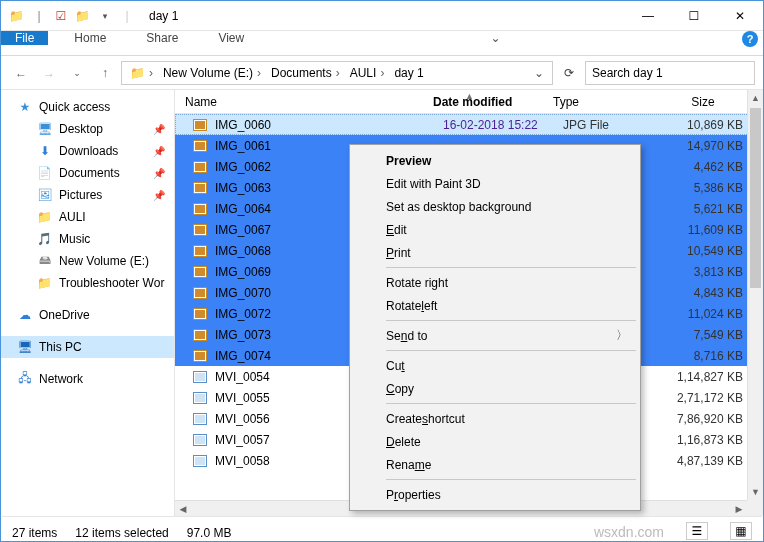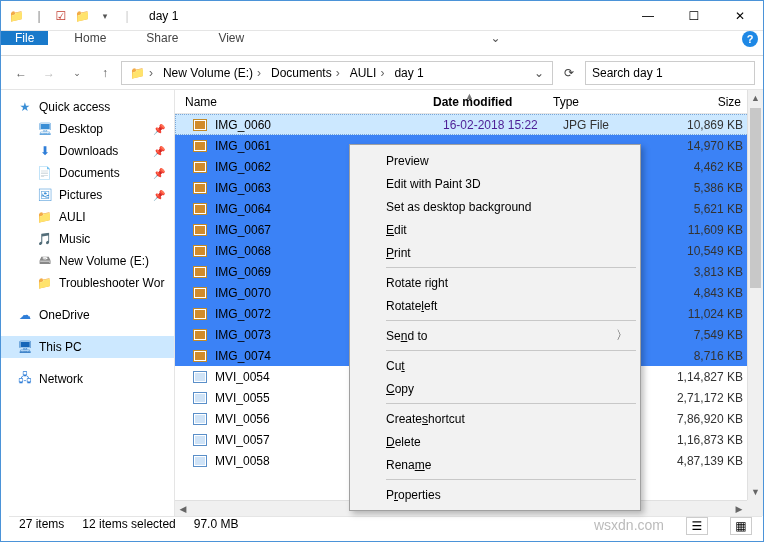--- a/index.html
+++ b/index.html
@@ -31,47 +31,47 @@
 .tree-item.indent{padding-left:36px;}
 .tree-item .ico{width:16px;height:16px;display:flex;align-items:center;justify-content:center;}
 .tree-item .pin{margin-left:auto;margin-right:8px;color:#8a8a8a;font-size:10px;}
 .tree-item.sel{background:#cce8ff;}
 .tree-sep{height:10px;}
 .list{flex:1;position:relative;overflow:hidden;}
 .cols{display:flex;height:24px;align-items:center;border-bottom:1px solid #e5e5e5;padding-left:6px;color:#444;}
 .col-name{width:252px;padding-left:4px;}
 .col-date{width:120px;font-weight:bold;}
 .col-type{width:112px;}
-.col-size{flex:1;text-align:right;padding-right:22px;}
+.col-size{flex:1;text-align:center;padding-right:22px;}
 .sort-ind{position:absolute;left:290px;top:1px;color:#777;font-size:9px;}
 .rows{position:relative;}
 .row{display:flex;align-items:center;height:21px;padding-left:16px;}
 .row .fic{width:18px;height:18px;display:flex;align-items:center;justify-content:center;margin-right:6px;}
 .row .nm{width:228px;white-space:nowrap;overflow:hidden;}
 .row .dt{width:120px;color:#4c1d95;}
 .row .tp{width:112px;color:#333;}
 .row .sz{flex:1;text-align:right;padding-right:20px;color:#333;}
 .row.sel{background:#3b82f6;}
 .row.primary{background:#cce8ff;outline:1px dotted #7aa7d8;outline-offset:-1px;}
 .img-ico{width:14px;height:12px;background:#fff;border:1px solid #c28a2a;position:relative;}
 .img-ico::before{content:"";position:absolute;left:1px;top:1px;right:1px;bottom:1px;background:#d18b2b;}
 .vid-ico{width:14px;height:12px;background:#fff;border:1px solid #5a8fc9;position:relative;}
 .vid-ico::before{content:"";position:absolute;left:1px;top:1px;right:1px;bottom:1px;background:#cfe3f7;}
 .scrollbar-v{position:absolute;right:0;top:0;bottom:16px;width:16px;background:#f0f0f0;border-left:1px solid #e0e0e0;}
 .scrollbar-v .thumb{position:absolute;left:2px;right:2px;top:18px;height:180px;background:#c8c8c8;}
 .scrollbar-v .arr{position:absolute;left:0;right:0;height:16px;display:flex;align-items:center;justify-content:center;color:#666;font-size:9px;}
 .scrollbar-h{position:absolute;left:0;right:16px;bottom:0;height:16px;background:#f0f0f0;border-top:1px solid #e0e0e0;}
 .scrollbar-h .arr{position:absolute;top:0;bottom:0;width:16px;display:flex;align-items:center;justify-content:center;color:#666;font-size:9px;}
 .corner{position:absolute;right:0;bottom:0;width:16px;height:16px;background:#f0f0f0;}
-.status{position:absolute;left:8px;right:1px;bottom:1px;height:24px;border-top:1px solid #e5e5e5;display:flex;align-items:flex-start;padding:0 10px;gap:18px;color:#444;background:#fff;}
+.status{position:absolute;left:1px;right:1px;bottom:1px;height:24px;border-top:1px solid #e5e5e5;display:flex;align-items:flex-end;padding:0 10px;gap:18px;color:#444;background:#fff;}
 .status .watermark{margin-left:auto;color:#bbb;font-size:14px;}
 .status .viewbtn{width:22px;height:18px;border:1px solid #ccc;margin-left:4px;display:flex;align-items:center;justify-content:center;}
 .ctx{position:absolute;left:348px;top:143px;width:292px;background:#f2f2f2;border:1px solid #a0a0a0;box-shadow:3px 3px 6px rgba(0,0,0,.25);padding:4px 2px;}
 .ctx .mi{height:23px;display:flex;align-items:center;padding-left:34px;padding-right:10px;position:relative;}
-.ctx .mi.bold{font-weight:400;}
+.ctx .mi.bold{font-weight:700;}
 .ctx .mi .arrow{margin-left:auto;color:#333;}
 .ctx .sep{height:1px;background:#c8c8c8;margin:3px 2px 3px 34px;}
 .ctx .mi .ul{text-decoration:underline;}
 
 .star{color:#3b8fd6;}
 .desk{color:#3b8fd6;}
 .dl{color:#2f7ed8;}
 .doc{color:#3b8fd6;}
 .pic{color:#3b8fd6;}
 .fold{color:#f4c869;}

